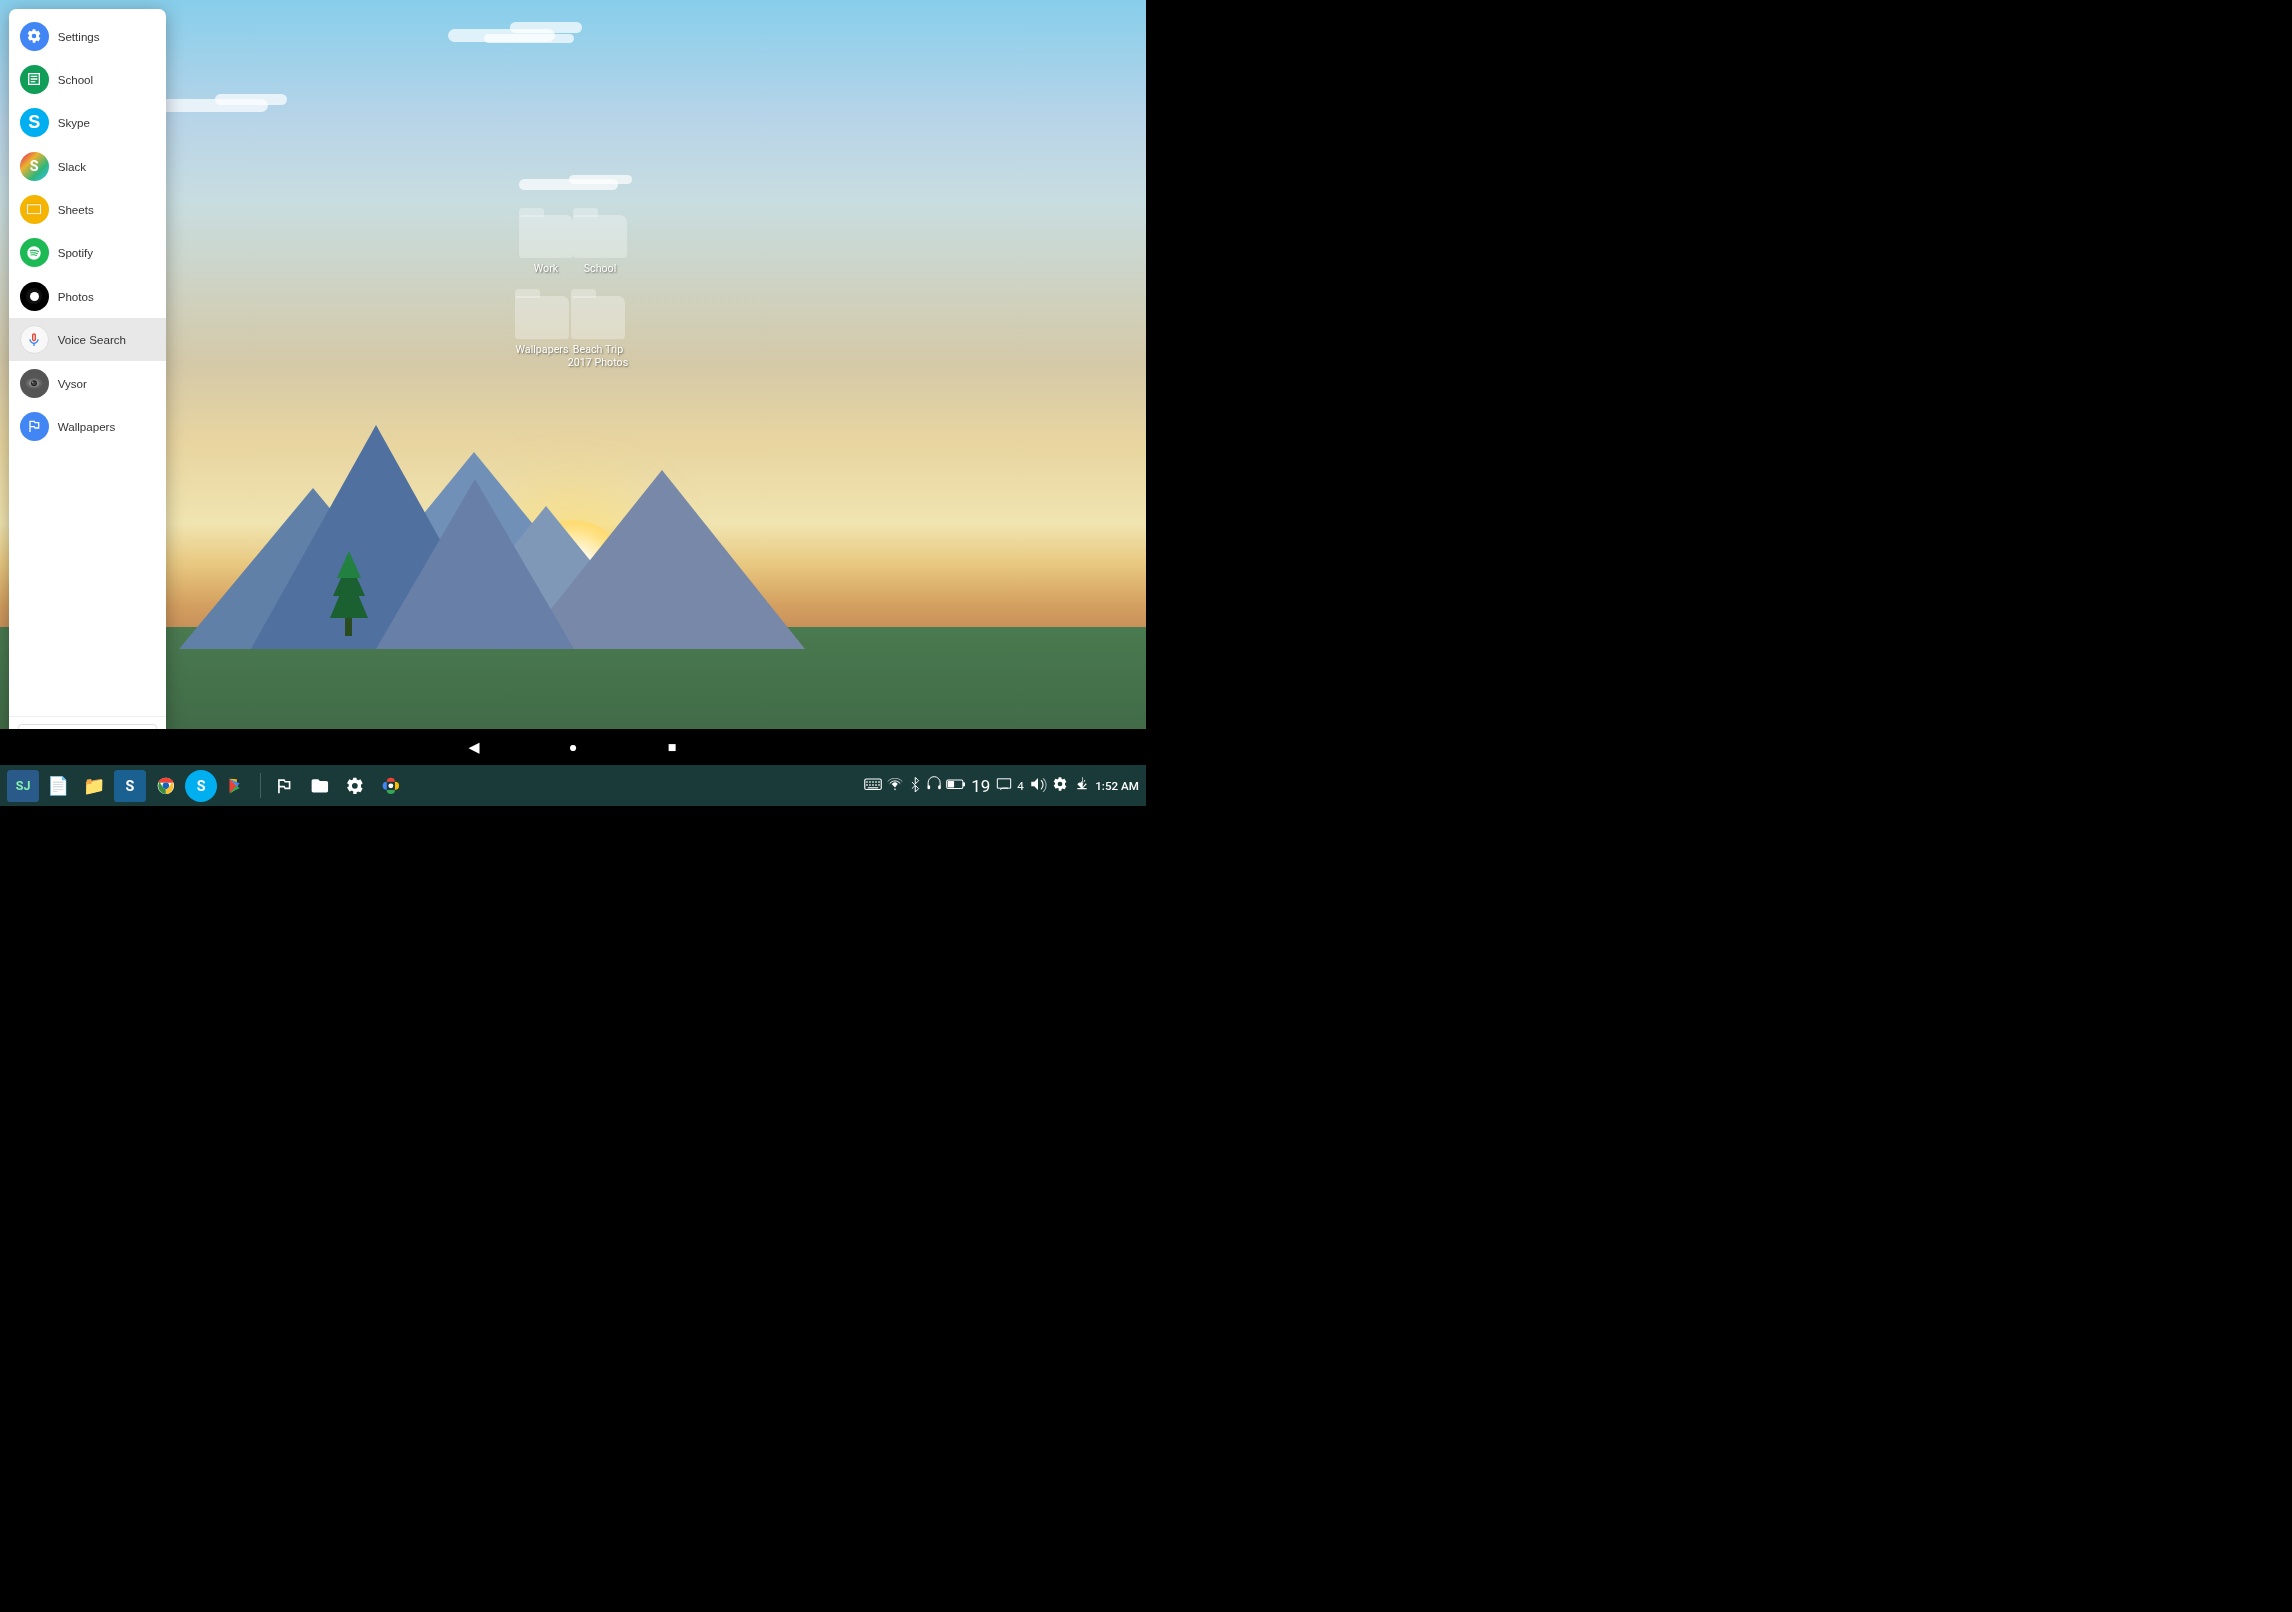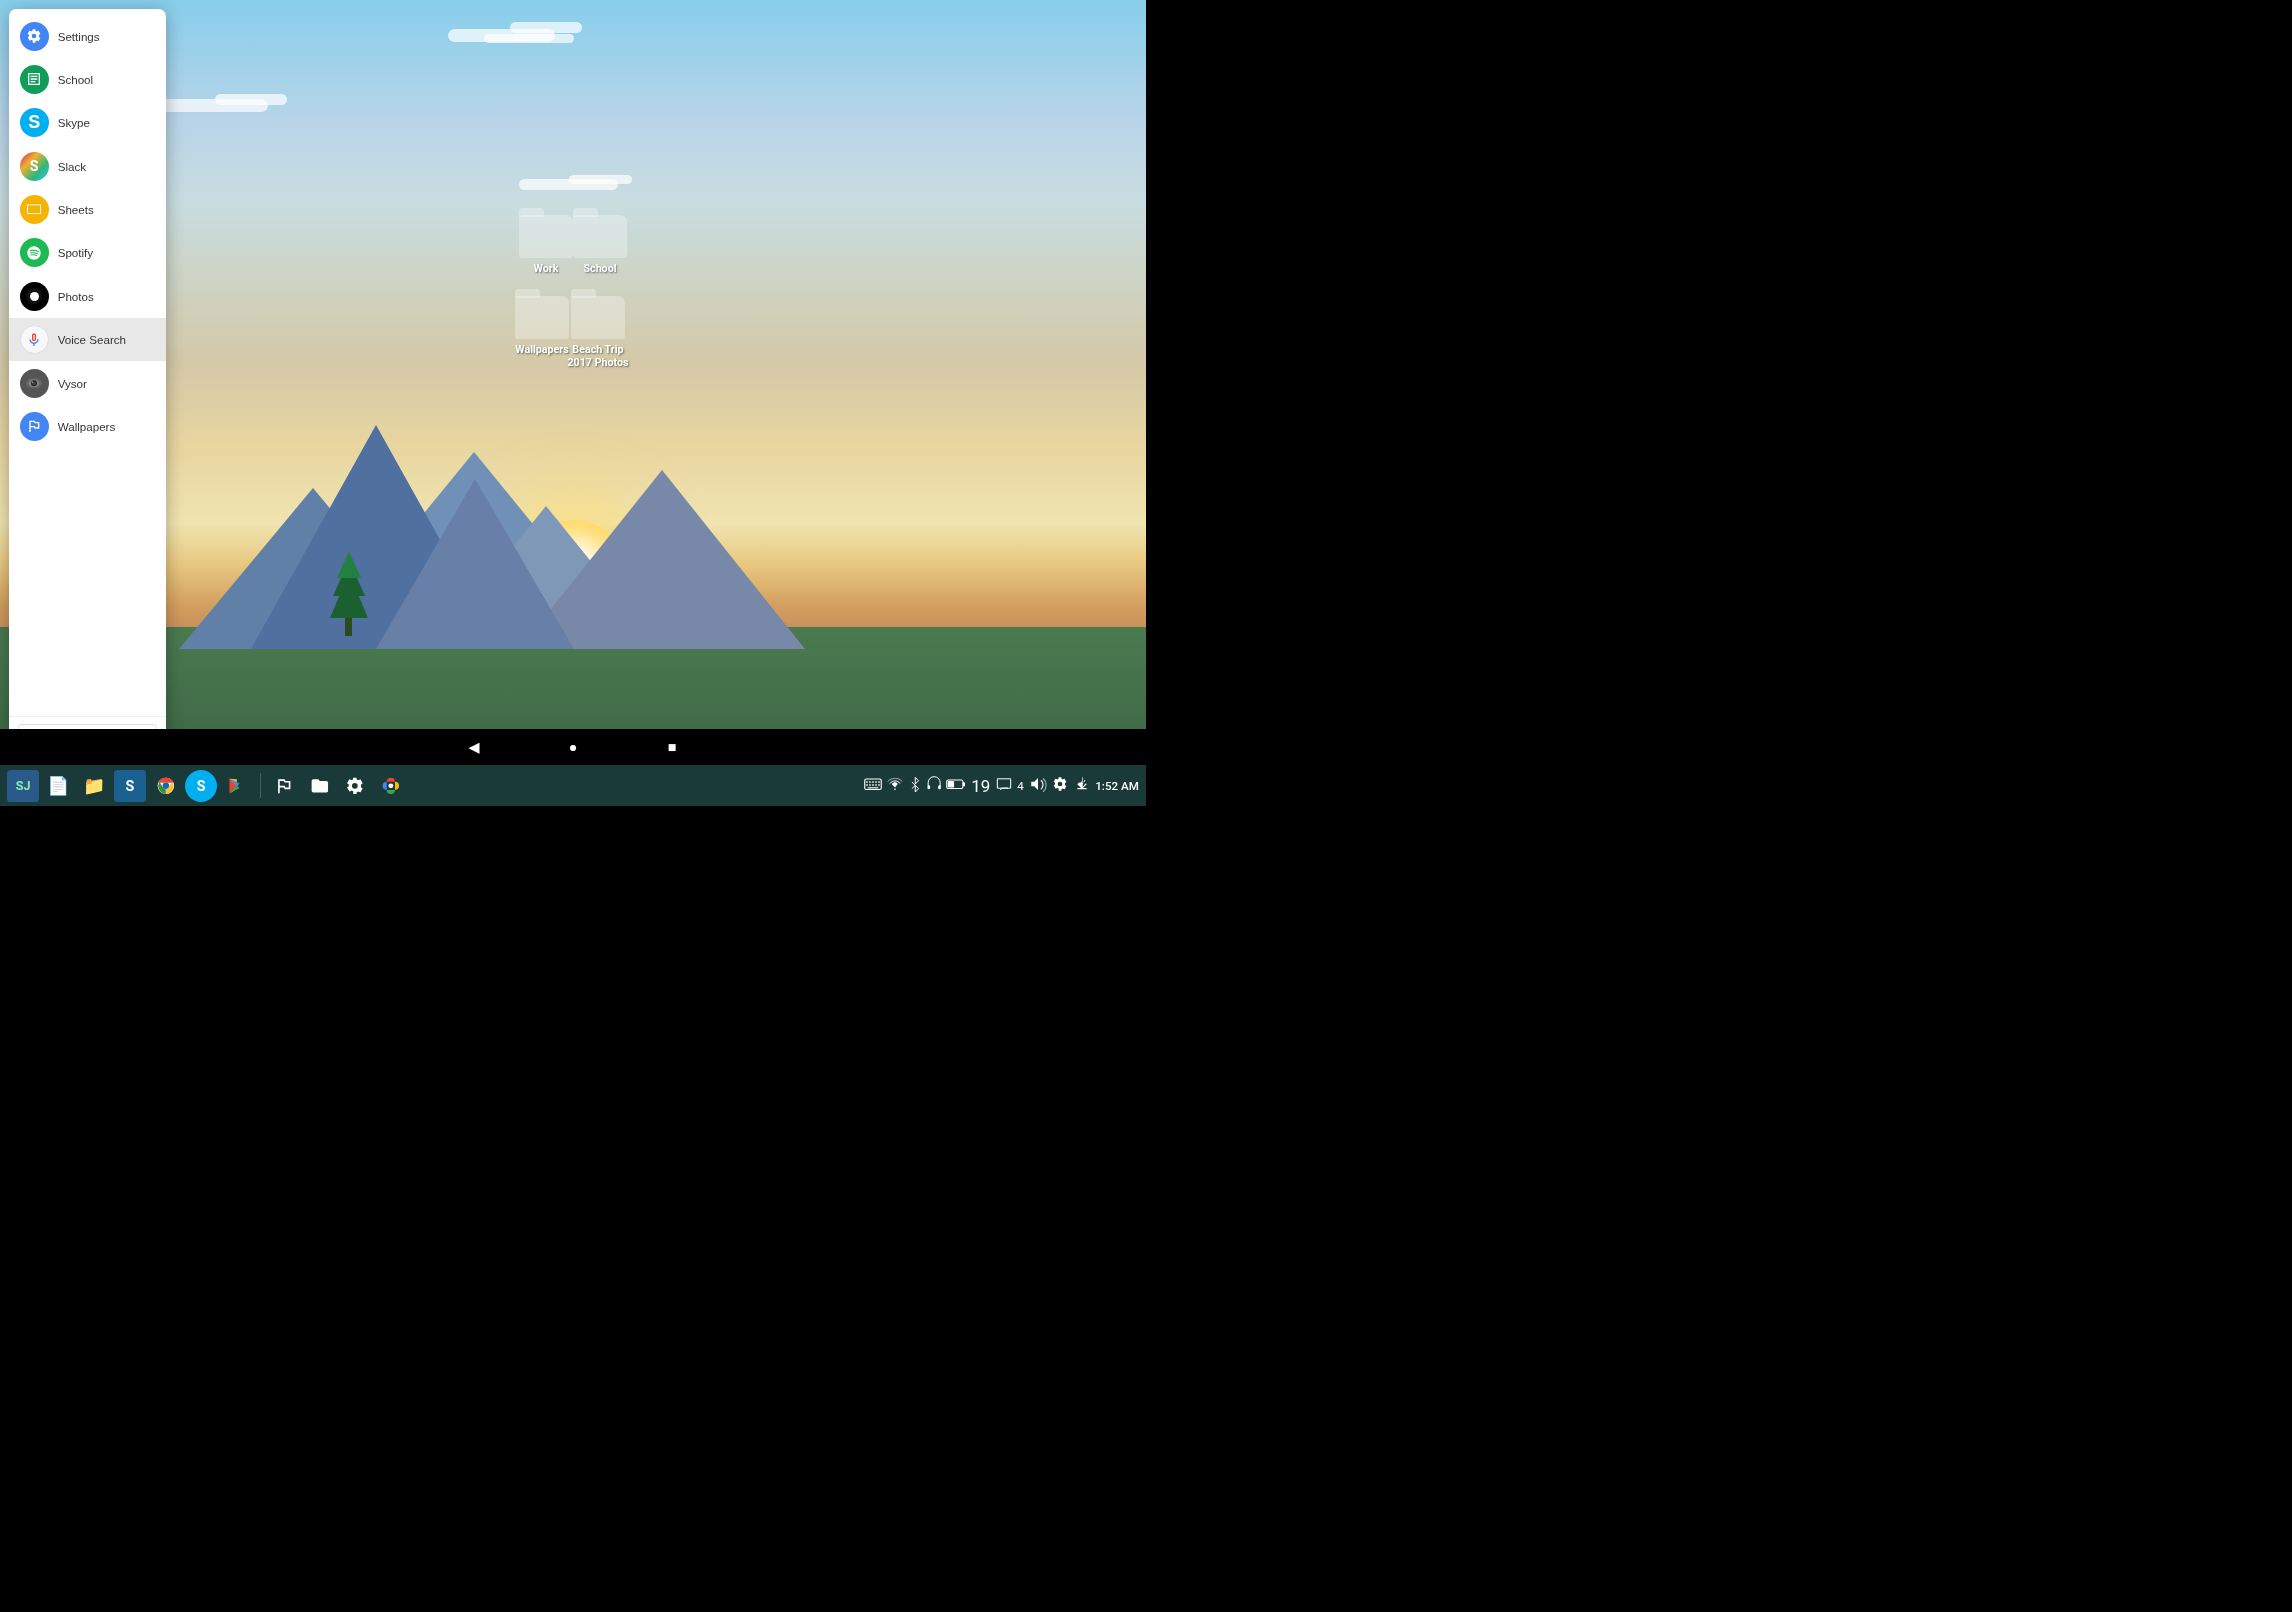--- a/index.html
+++ b/index.html
@@ -10,21 +10,20 @@
       font-family: 'Roboto', Arial, sans-serif;
       position: relative;
       background: #000;
     }
 
     
     #desktop {
       position: absolute;
       inset: 0;
       background: linear-gradient(180deg, #87ceeb 0%, #b8d4e8 15%, #c8dde0 25%, #d4c9a8 45%, #e8d5a0 55%, #f0e4b0 65%, #e8c880 70%, #d4a060 75%, #c8905a 78%, #8ca8c0 80%, #7090a8 85%, #5878a0 90%, #4a6890 95%, #3a5880 100%);
-      font-weight: bold;
     }
 
     
     .cloud {
       position: absolute;
       background: rgba(255,255,255,0.7);
       border-radius: 18px;
     }
 
     

